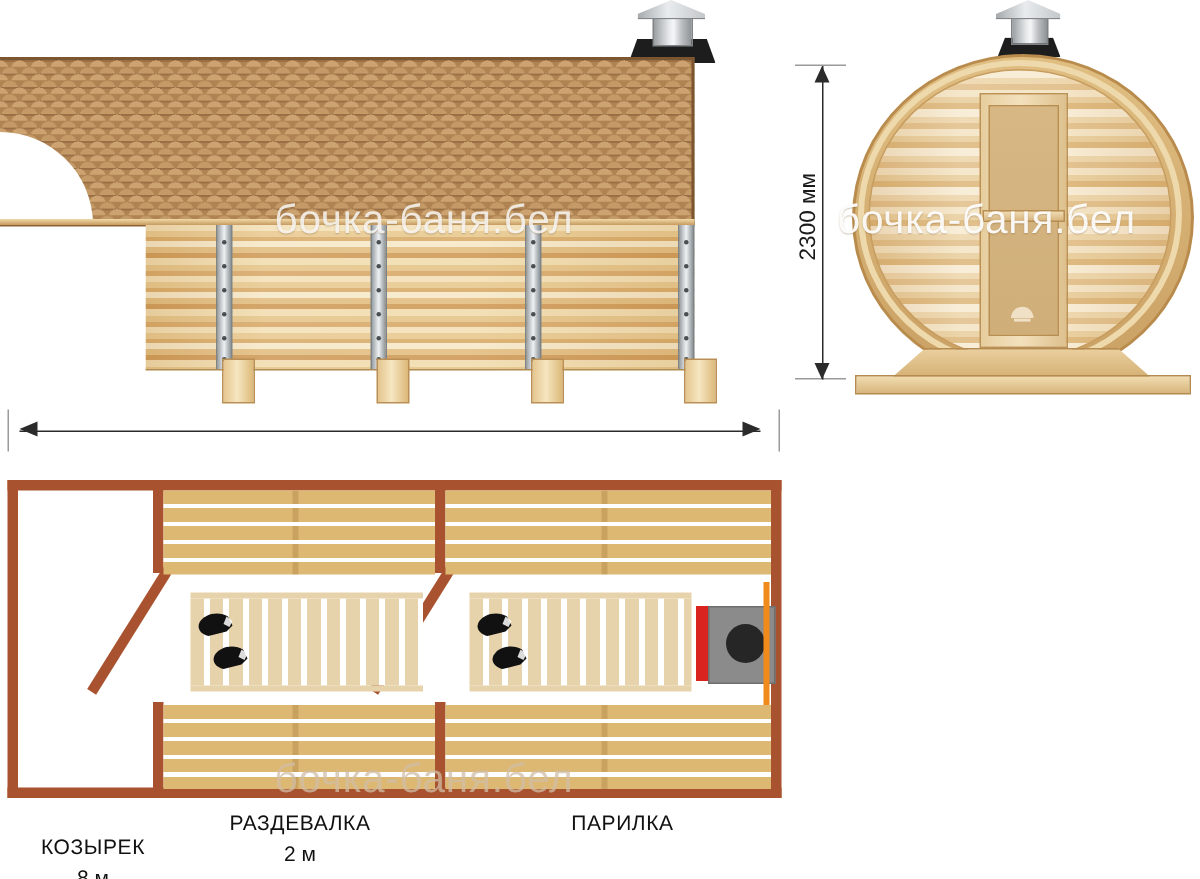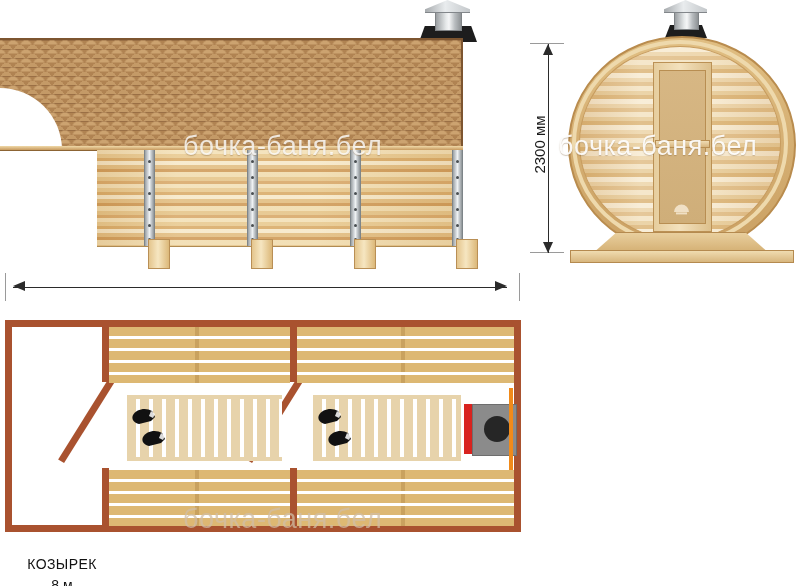--- a/index.html
+++ b/index.html
@@ -340,16 +340,19 @@
 
   <div class="wm plan" style="left:178px;top:184px">бочка-баня.бел</div>
 </div>
 
 <div class="abs" id="captions">
   <div class="cap" style="left:7px;top:16px;width:110px">
     <div class="t">КОЗЫРЕК</div>
     <div class="v">8 м</div>
   </div>
   <div class="cap" style="left:140px;top:0;width:120px">
+    <div class="t">РАЗДЕВАЛКА</div>
+    <div class="v">2 м</div>
   </div>
   <div class="cap" style="left:355px;top:0;width:120px">
+    <div class="t">ПАРИЛКА</div>
   </div>
 </div>
 
 </body></html>

